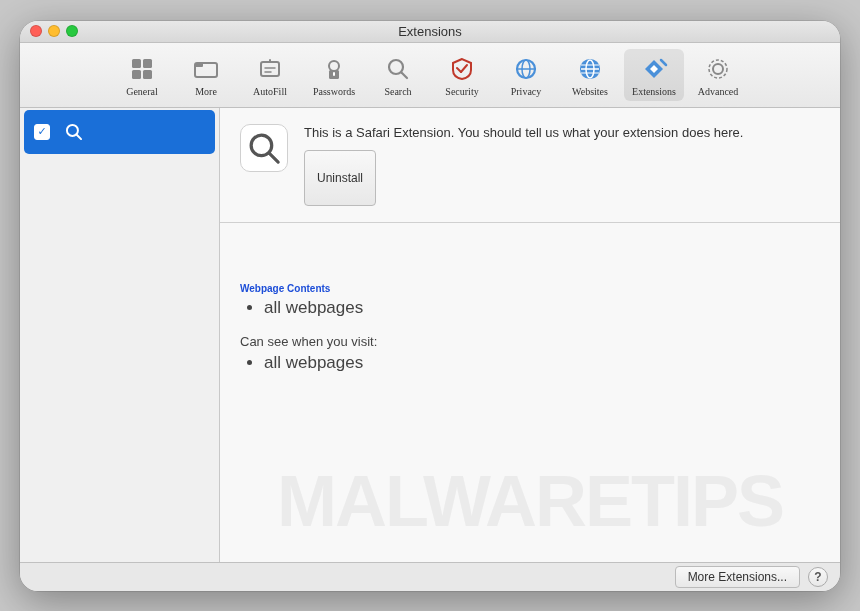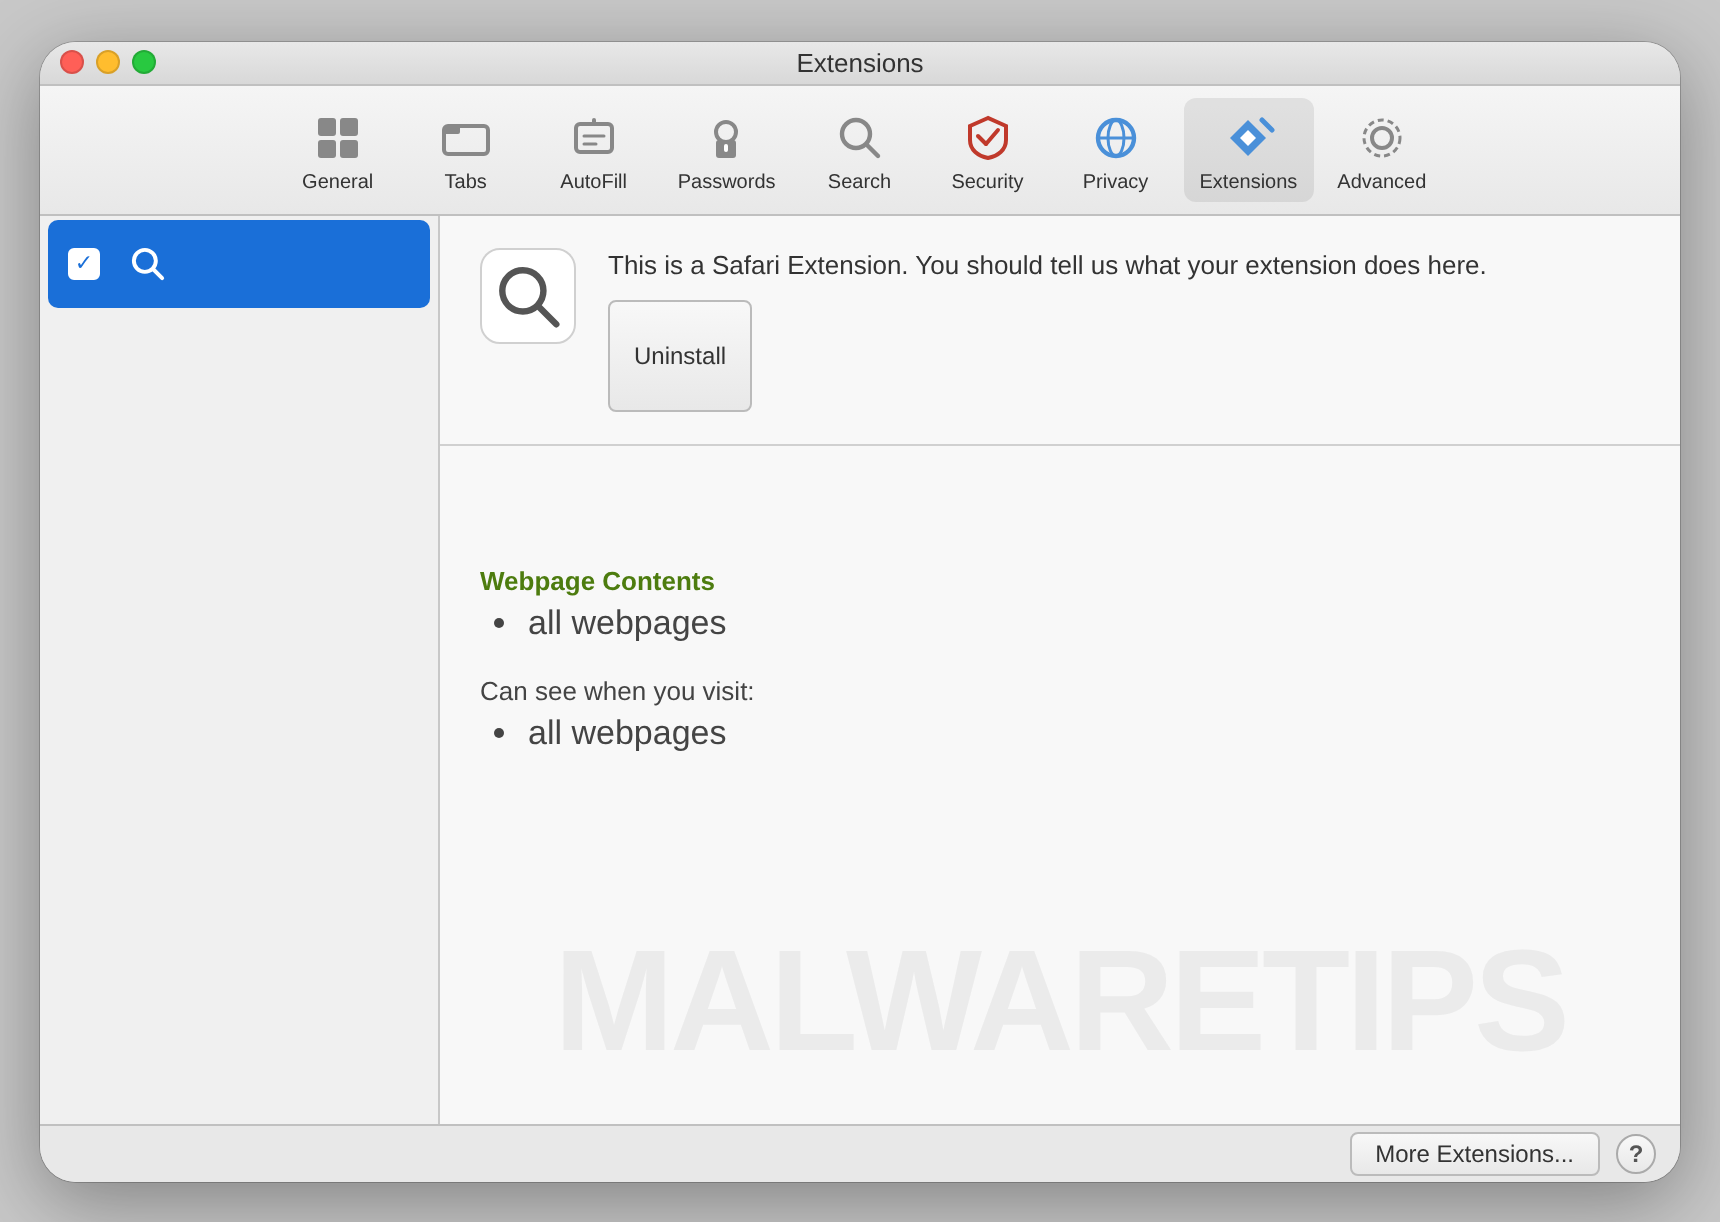--- a/index.html
+++ b/index.html
@@ -67,20 +67,21 @@
       flex-shrink: 0;
     }
     .toolbar-item {
       display: flex;
       flex-direction: column;
       align-items: center;
       padding: 4px 8px;
       border-radius: 6px;
       cursor: pointer;
       min-width: 60px;
+      font-family: Liberation Serif, serif;
     }
     .toolbar-item.active {
       background: rgba(0,0,0,0.08);
     }
     .toolbar-icon {
       width: 32px;
       height: 32px;
       display: flex;
       align-items: center;
       justify-content: center;
@@ -206,23 +207,23 @@
       color: rgba(180,180,180,0.18);
       white-space: nowrap;
       letter-spacing: -2px;
       pointer-events: none;
       user-select: none;
     }
     .permission-section {
       margin-bottom: 16px;
     }
     .permission-title {
-      font-size: 13px;
+      font-size: 10px;
       font-weight: 700;
-      color: #4d7c0f;
+      color: #1d4ed8;
       margin-bottom: 4px;
     }
     .permission-desc {
       font-size: 13px;
       color: #444;
       margin-bottom: 4px;
     }
     .permission-list {
       list-style: disc;
       padding-left: 24px;
@@ -299,21 +300,21 @@
       <span class="toolbar-label">General</span>
     </div>
 
     <div class="toolbar-item">
       <div class="toolbar-icon">
         <svg class="icon-svg" viewBox="0 0 28 28" fill="none" xmlns="http://www.w3.org/2000/svg">
           <rect x="3" y="8" width="22" height="14" rx="2" stroke="#888" stroke-width="2" fill="none"></rect>
           <rect x="3" y="8" width="8" height="4" rx="1" fill="#888"></rect>
         </svg>
       </div>
-      <span class="toolbar-label">Tabs</span>
+      <span class="toolbar-label">More</span>
     </div>
 
     <div class="toolbar-item">
       <div class="toolbar-icon">
         <svg class="icon-svg" viewBox="0 0 28 28" fill="none" xmlns="http://www.w3.org/2000/svg">
           <rect x="5" y="7" width="18" height="14" rx="2" stroke="#888" stroke-width="2" fill="none"></rect>
           <path d="M9 13h10M9 17h6" stroke="#888" stroke-width="1.5" stroke-linecap="round"></path>
           <path d="M14 7V5" stroke="#888" stroke-width="2" stroke-linecap="round"></path>
         </svg>
       </div>
@@ -356,20 +357,32 @@
       <div class="toolbar-icon">
         <svg class="icon-svg" viewBox="0 0 28 28" fill="none" xmlns="http://www.w3.org/2000/svg">
           <circle cx="14" cy="14" r="9" stroke="#4a90d9" stroke-width="2.2" fill="none"></circle>
           <ellipse cx="14" cy="14" rx="4" ry="9" stroke="#4a90d9" stroke-width="1.5" fill="none"></ellipse>
           <line x1="5" y1="14" x2="23" y2="14" stroke="#4a90d9" stroke-width="1.5"></line>
         </svg>
       </div>
       <span class="toolbar-label">Privacy</span>
     </div>
 
+    <div class="toolbar-item">
+      <div class="toolbar-icon">
+        <svg class="icon-svg" viewBox="0 0 28 28" fill="none" xmlns="http://www.w3.org/2000/svg">
+          <circle cx="14" cy="14" r="9" stroke="#4a90d9" stroke-width="2.2" fill="#4a90d9"></circle>
+          <ellipse cx="14" cy="14" rx="4" ry="9" stroke="white" stroke-width="1.5" fill="none"></ellipse>
+          <line x1="5" y1="14" x2="23" y2="14" stroke="white" stroke-width="1.5"></line>
+          <line x1="5" y1="10" x2="23" y2="10" stroke="white" stroke-width="1"></line>
+          <line x1="5" y1="18" x2="23" y2="18" stroke="white" stroke-width="1"></line>
+        </svg>
+      </div>
+      <span class="toolbar-label">Websites</span>
+    </div>
 
     <div class="toolbar-item active">
       <div class="toolbar-icon">
         <svg class="icon-svg" viewBox="0 0 28 28" fill="none" xmlns="http://www.w3.org/2000/svg">
           <path d="M5 14 L14 5 L23 14 L14 23 Z" fill="#4a90d9"></path>
           <path d="M10 14 L14 10 L18 14 L14 18 Z" fill="white"></path>
           <path d="M21 5 L26 10" stroke="#4a90d9" stroke-width="2.5" stroke-linecap="round"></path>
         </svg>
       </div>
       <span class="toolbar-label">Extensions</span>

